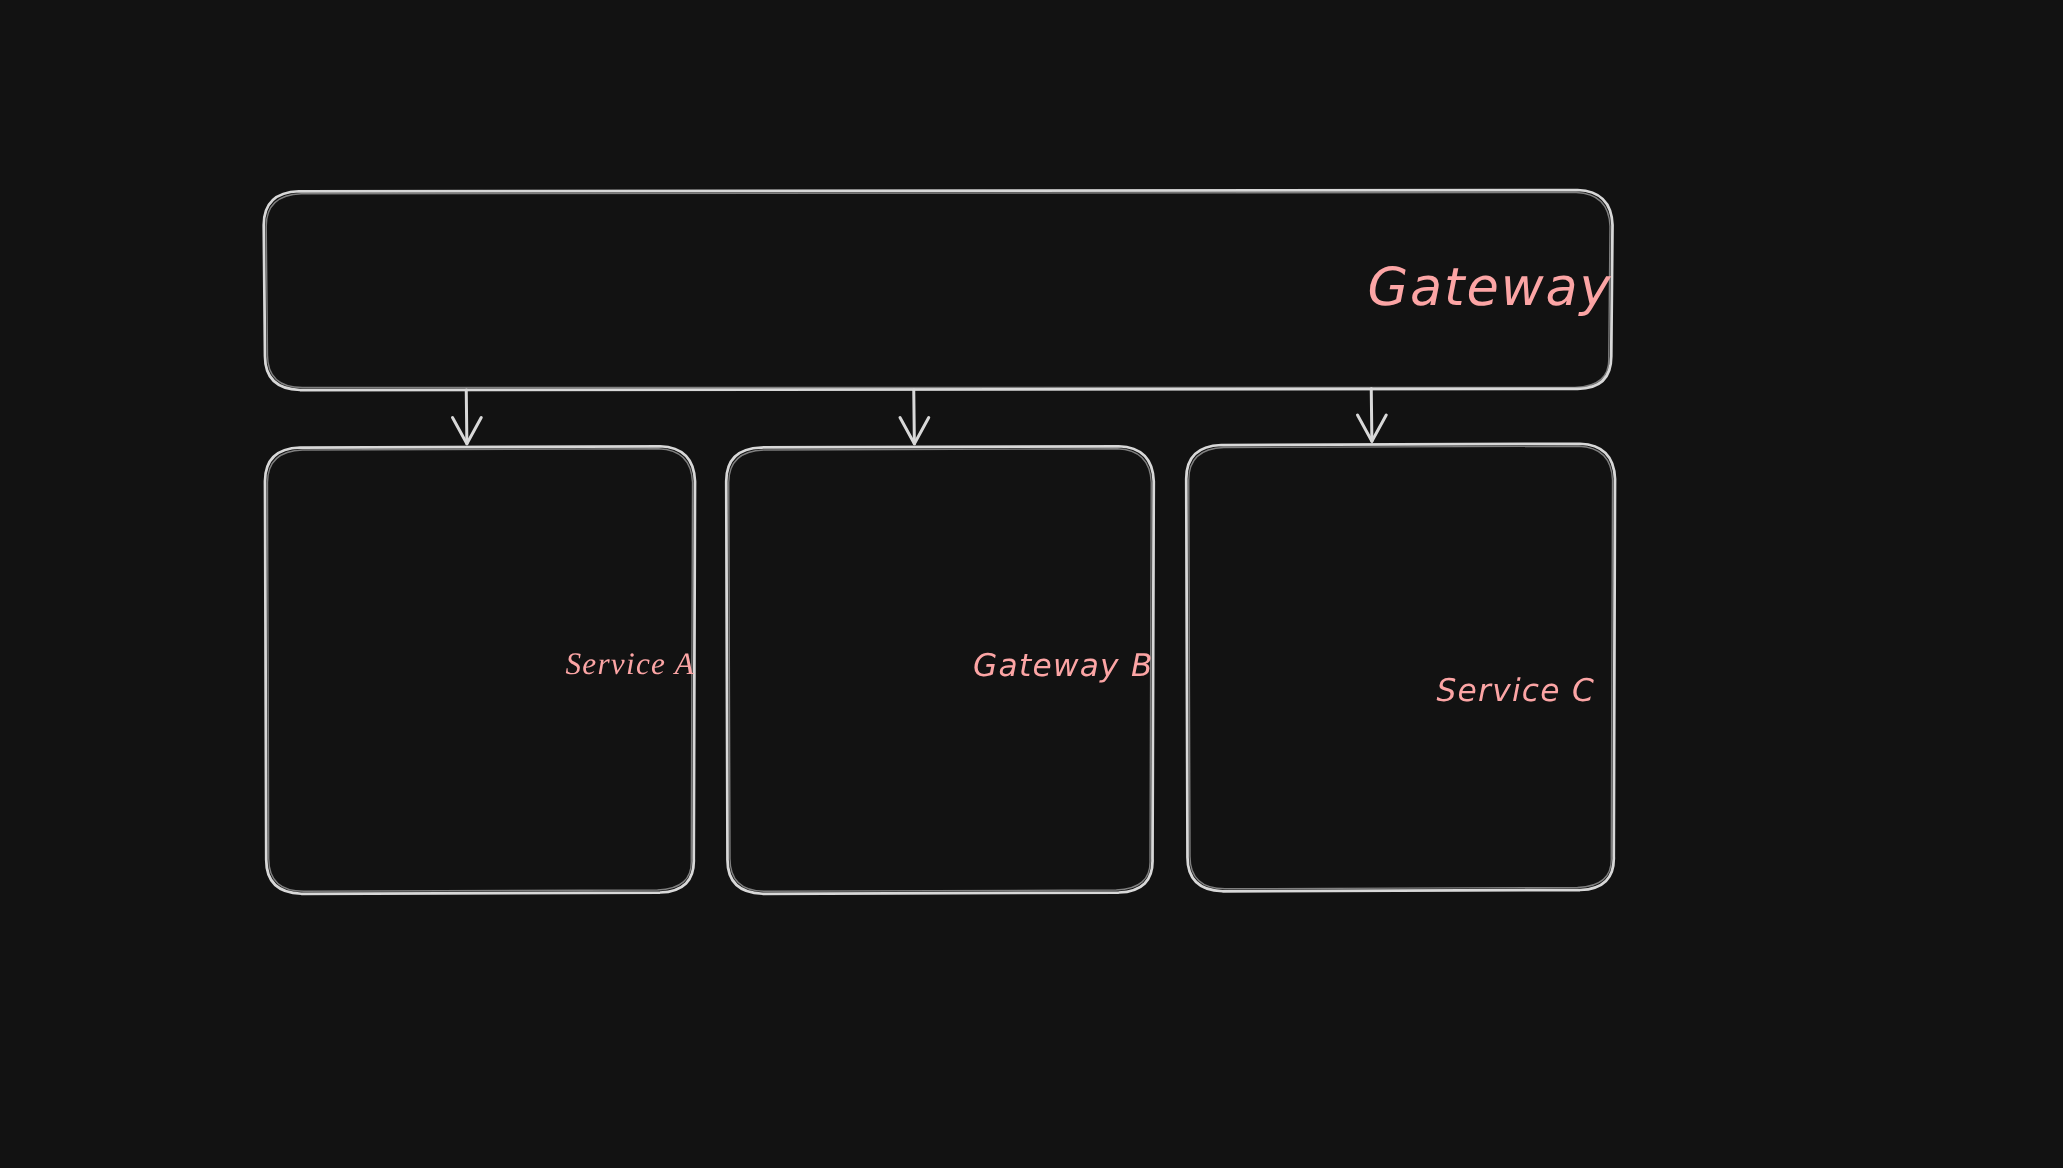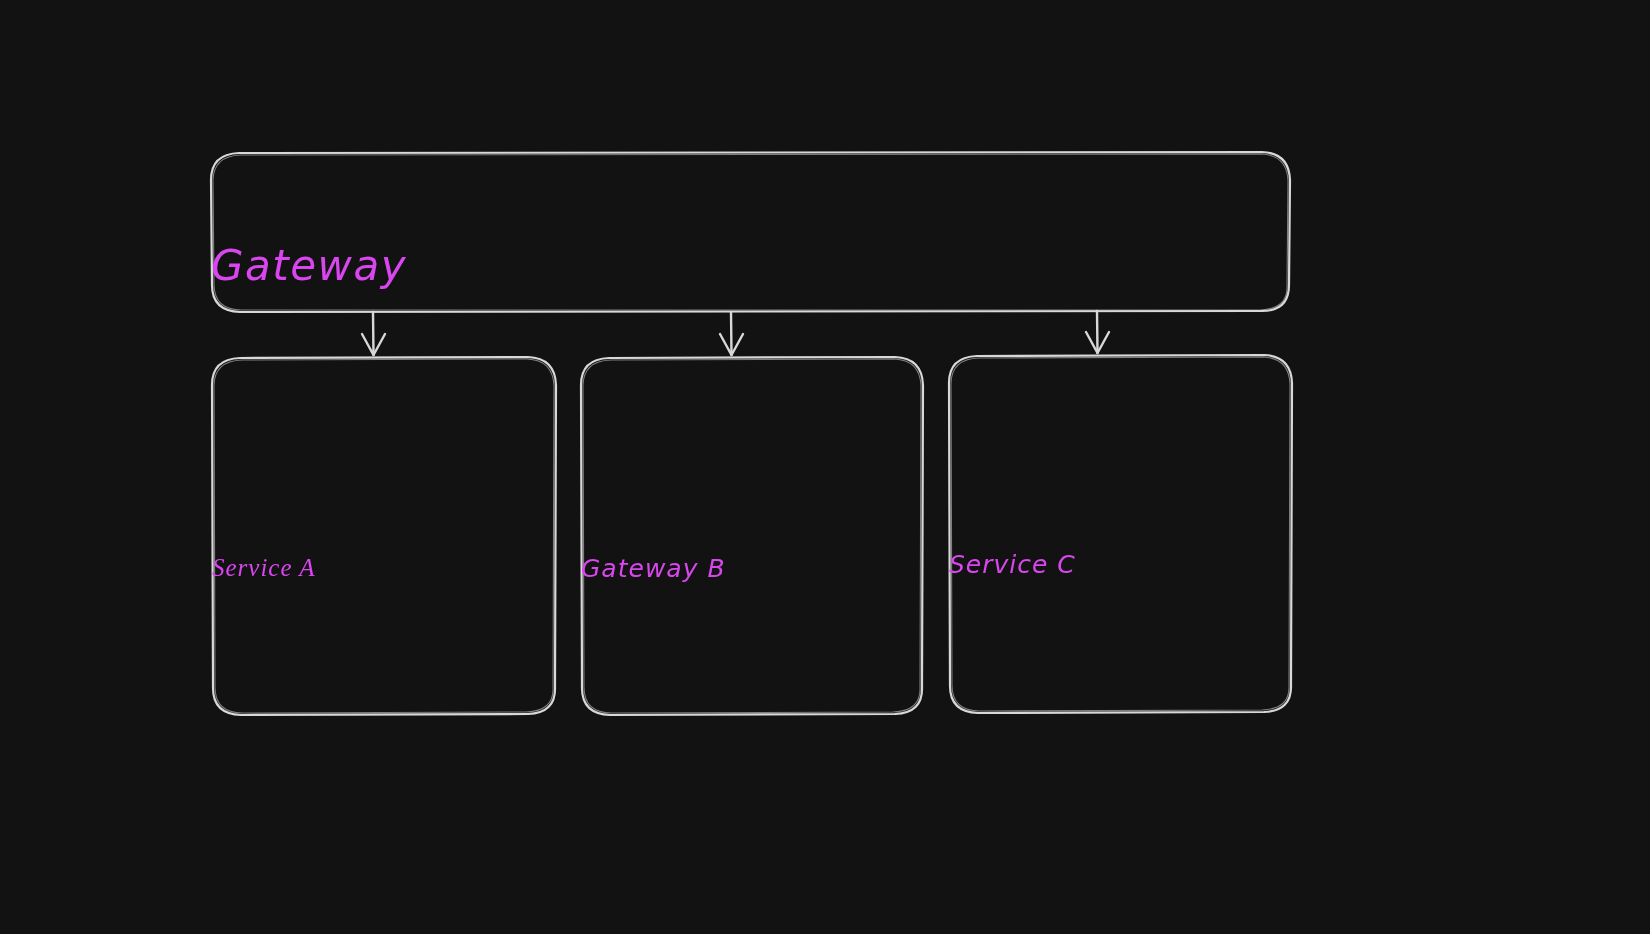--- a/index.html
+++ b/index.html
@@ -14,29 +14,28 @@
     width:1650px; height:934px;
     background:#121212;
   }
   #scene-svg {
     position:absolute; top:0; left:0;
     width:1650px; height:934px;
     display:block;
   }
   .node-label {
     position:absolute;
-    color:#d946ef;
+    color:#fca5a5;
     font-family:"DejaVu Sans", sans-serif;
     font-style:italic;
     font-weight:400;
     letter-spacing:0.5px;
     white-space:nowrap;
-    text-align:left;
+    text-align:right;
     user-select:none;
-    margin-top:36px;
   }
   .node-label.title {
     font-size:42px;
     letter-spacing:1.5px;
   }
   .node-label.service {
     font-size:25px;
     letter-spacing:1px;
   }
 </style>
@@ -83,15 +82,15 @@
     </g>
 
   </svg>
 
   <div class="node-label title" style="left:211px; top:205px; width:1079px;">Gateway</div>
 
   <div class="node-label service" style="left:212px; top:518px; width:344px;font-family:Liberation Serif, serif;">Service A</div>
 
   <div class="node-label service" style="left:581px; top:518px; width:342px;">Gateway B</div>
 
-  <div class="node-label service" style="left:949px; top:514px; width:327px;">Service C</div>
+  <div class="node-label service" style="left:949px; top:538px; width:327px;">Service C</div>
 
 </div>
 
 </body></html>

